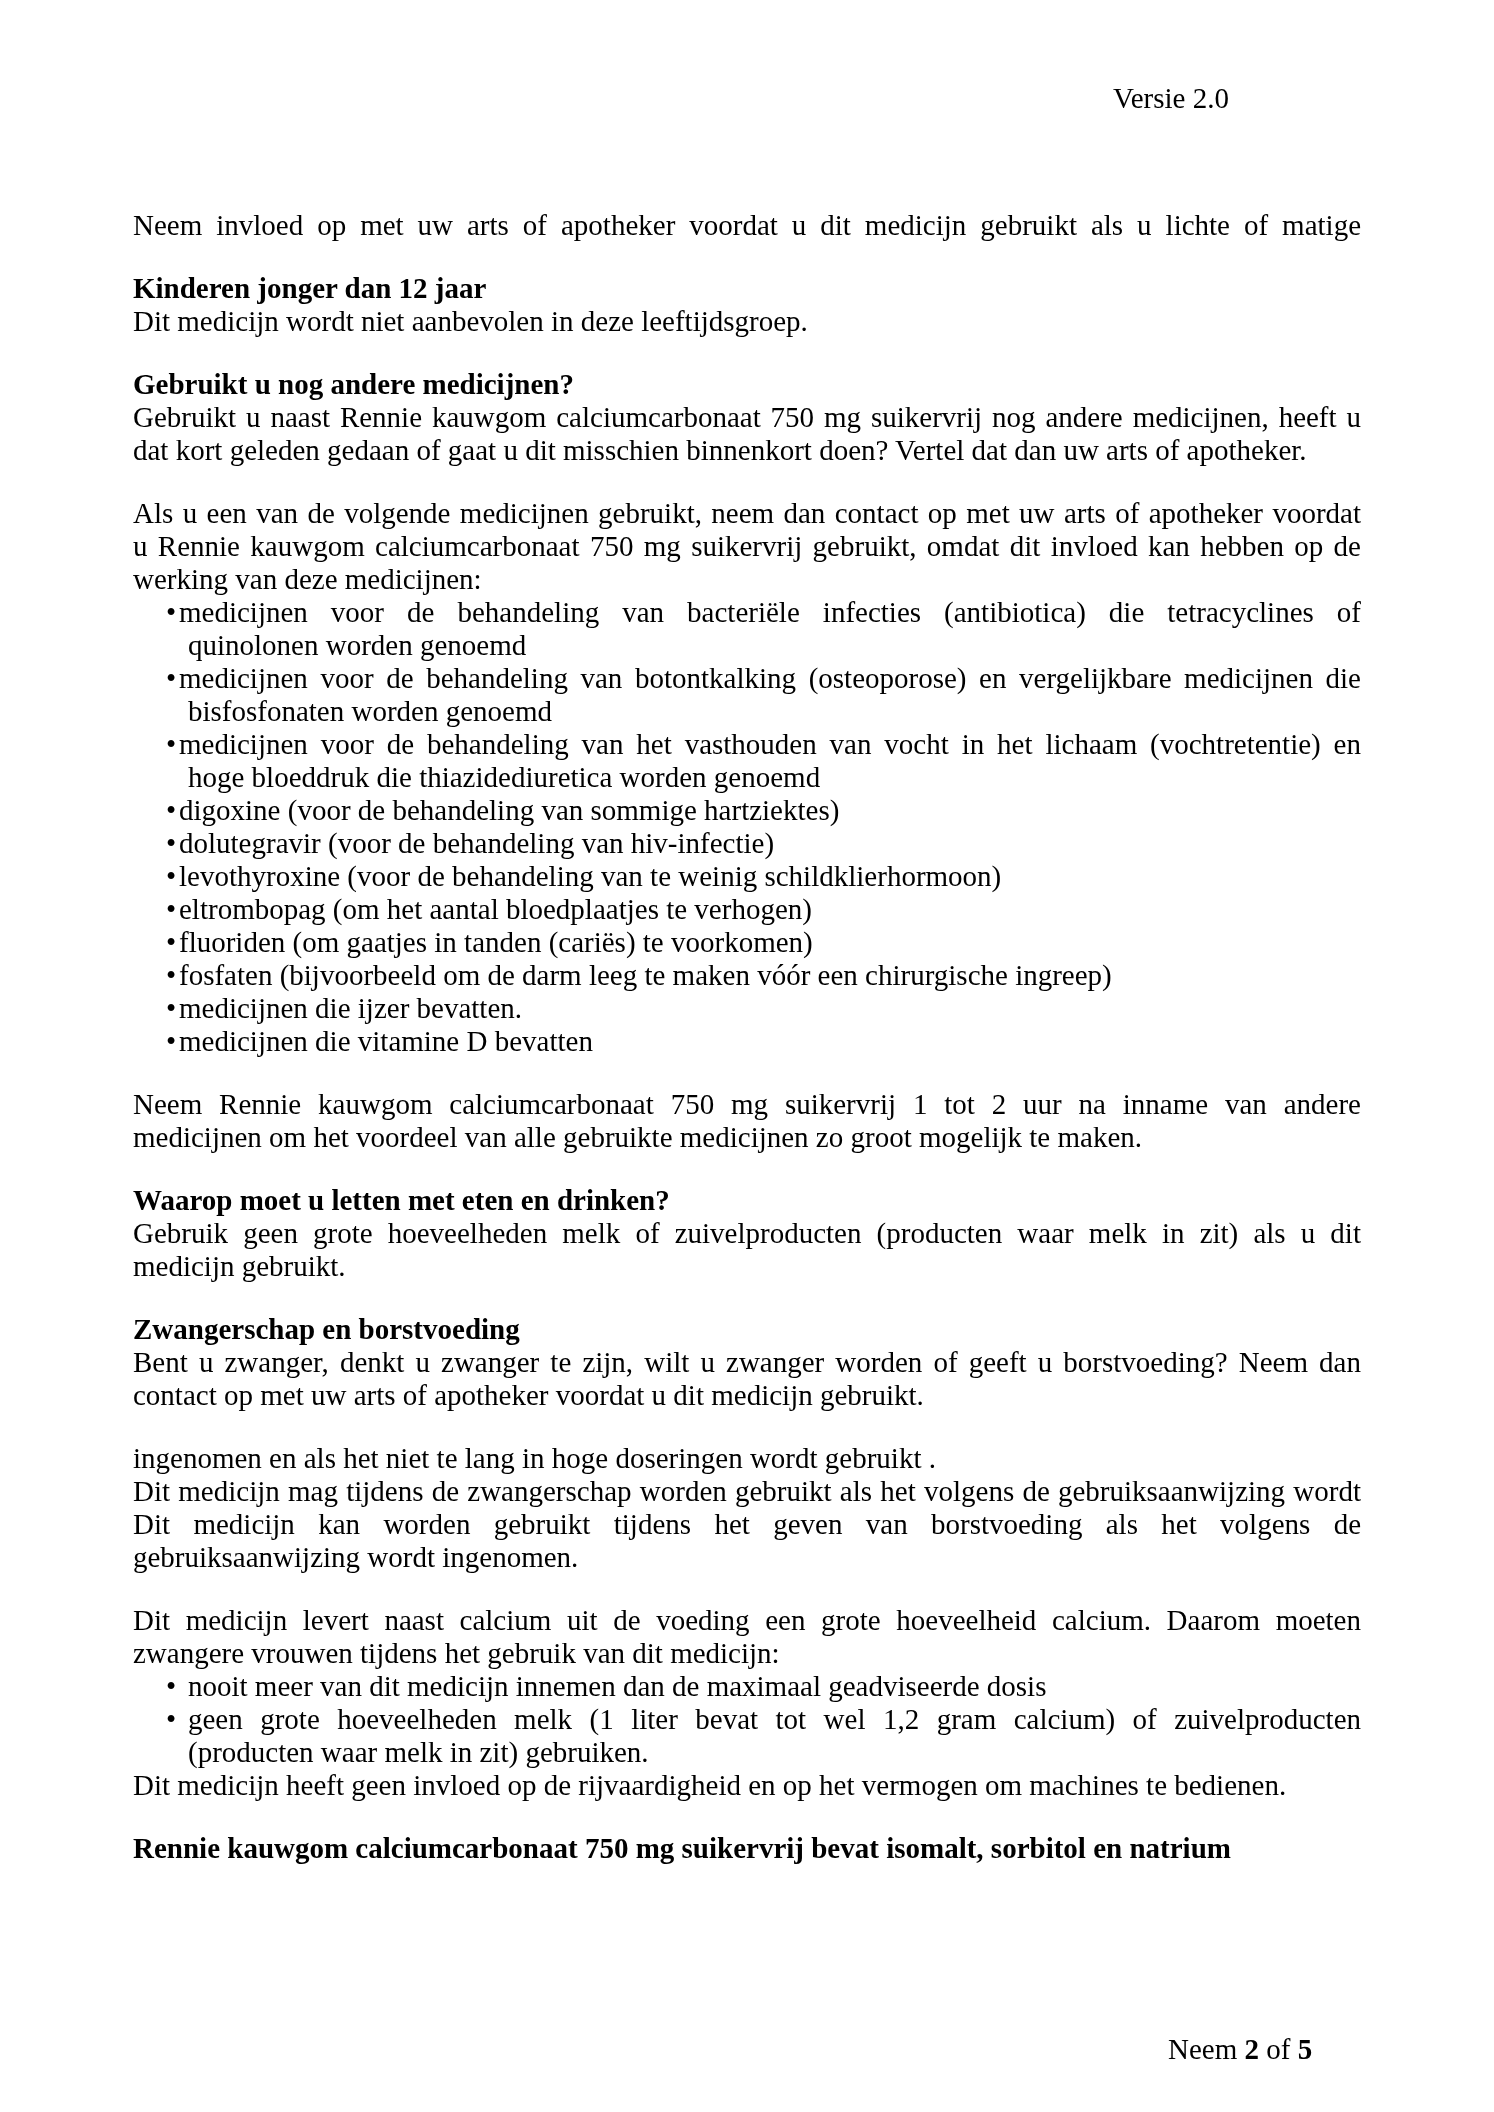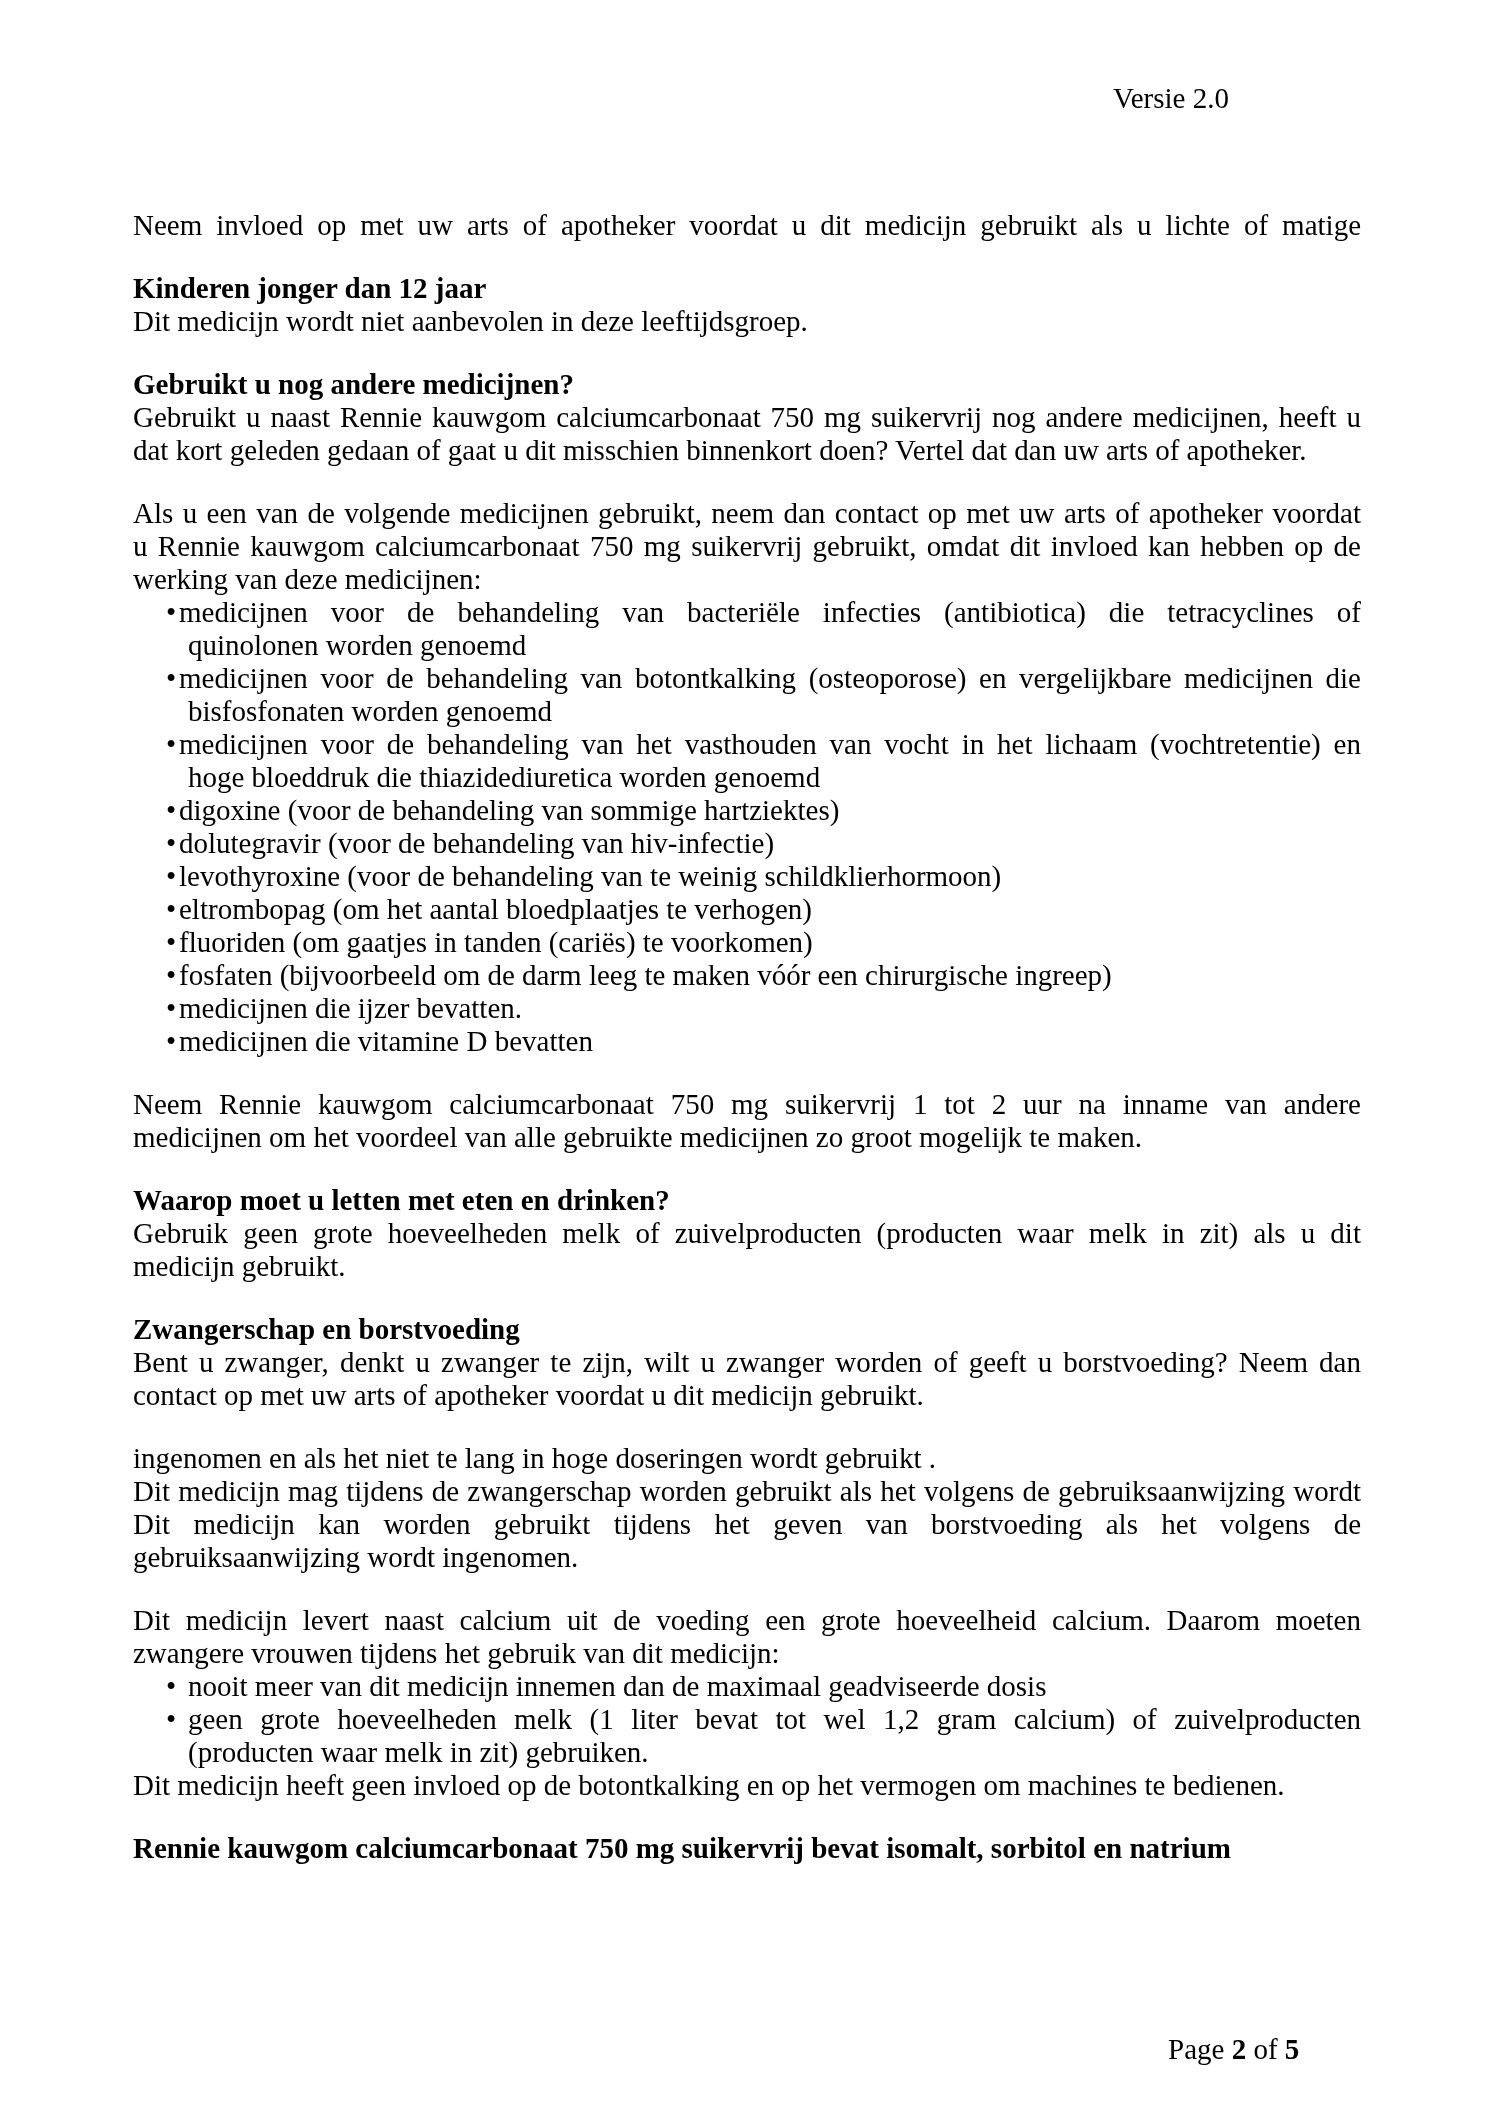--- a/index.html
+++ b/index.html
@@ -149,18 +149,18 @@
     <div class="list list-l2">
       <div>
         <div class="line li-first" style="position: relative;"><span class="bullet">•</span>nooit meer van dit medicijn innemen dan de maximaal geadviseerde dosis</div>
       </div>
       <div>
         <div class="line li-first just" style="position: relative;"><span class="bullet">•</span>geen grote hoeveelheden melk (1 liter bevat tot wel 1,2 gram calcium) of zuivelproducten</div>
         <div class="line li-rest">(producten waar melk in zit) gebruiken.</div>
       </div>
     </div>
     <div class="para">
-      <div class="line">Dit medicijn heeft geen invloed op de botontkalking en op het vermogen om machines te bedienen.</div>
+      <div class="line">Dit medicijn heeft geen invloed op de rijvaardigheid en op het vermogen om machines te bedienen.</div>
     </div>
     <div class="heading gap">Rennie kauwgom calciumcarbonaat 750 mg suikervrij bevat isomalt, sorbitol en natrium</div>
   </div>
 
-<div class="page-footer"><span>Page</span> <b>2</b> <span>of</span> <b>5</b></div>
+<div class="page-footer"><span>Neem</span> <b>2</b> <span>of</span> <b>5</b></div>
 
 </body></html>

